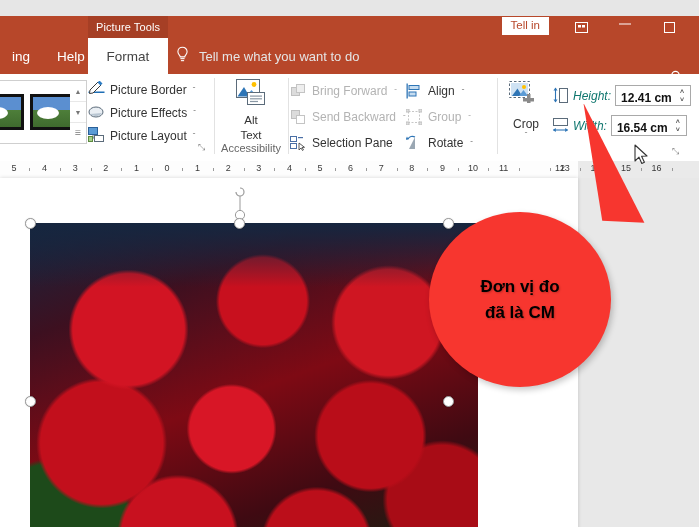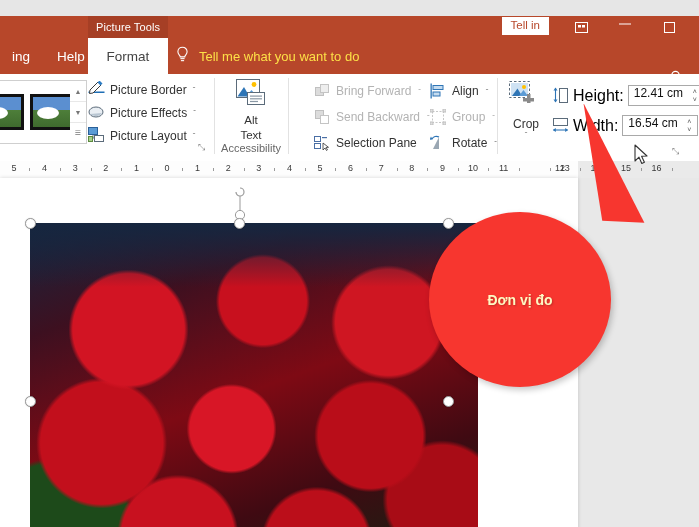--- a/index.html
+++ b/index.html
@@ -51,21 +51,21 @@
   }
   .tab.t-drawing{left:-12px;width:42px;}
   .tab.t-help{left:30px;width:58px;}
   .tab.t-format{
     left:88px;width:80px;
     background:#fff;color:#444;
     padding:0;
   }
   .tellme{
     position:absolute;left:175px;top:0;height:36px;
-    display:flex;align-items:center;gap:9px;color:#fde047;font-size:13px;
+    display:flex;align-items:center;gap:9px;color:#e5e5e5;font-size:13px;
   }
   .bulb{display:block;}
   .account-icon{
     position:absolute;right:6px;top:22px;width:36px;height:36px;
     display:flex;align-items:center;justify-content:center;
   }
 
   
   .ribbon{
     position:absolute;left:0;top:58px;width:699px;height:87px;
@@ -117,44 +117,44 @@
   .alttext{
     position:absolute;left:222px;top:4px;width:58px;
     display:flex;flex-direction:column;align-items:center;gap:2px;
   }
   .alttext .lbl{font-size:11.5px;color:#333;line-height:13px;text-align:center;}
 
   
   .arrange{position:absolute;left:290px;top:4px;width:204px;height:78px;}
   .arr-item{
     position:absolute;display:flex;align-items:center;gap:5px;
-    font-size:12px;height:22px;padding-left:24px;
+    font-size:12px;height:22px;
   }
   .arr-item.dis{color:#b3b3b3;}
   .arr-item.en{color:#333;}
   .arr-caret{font-size:8px;color:#999;margin-left:2px;}
   .arr-caret.en{color:#666;}
 
   .grp-label{
     position:absolute;font-size:11px;color:#666;text-align:center;
   }
 
   
   .sizegrp{position:absolute;left:500px;top:2px;width:180px;height:82px;}
   .crop{
     position:absolute;left:4px;top:4px;width:44px;
     display:flex;flex-direction:column;align-items:center;gap:1px;
   }
   .crop .lbl{font-size:12px;color:#333;}
   .crop .cdown{font-size:8px;color:#666;line-height:6px;}
   .dimrow{position:absolute;display:flex;align-items:center;gap:4px;}
-  .dimrow .lbl{font-size:16px;color:#000000;}
+  .dimrow .lbl{font-size:12px;color:#0f766e;font-style:italic;}
   .spin{
     width:74px;height:19px;border:1px solid #a9a9a9;background:#fff;
-    display:flex;align-items:flex-start;position:relative;
+    display:flex;align-items:flex-end;position:relative;font-weight:bold;
   }
   .spin .val{font-size:12px;color:#111;padding-left:5px;}
   .spin .arrows{
     position:absolute;right:3px;top:0;height:19px;width:10px;
     display:flex;flex-direction:column;justify-content:center;gap:2px;
     color:#555;font-size:7px;line-height:6px;align-items:center;
   }
 
   
   .ruler{
@@ -220,21 +220,21 @@
   
   .callout{
     position:absolute;left:429px;top:196px;width:182px;height:175px;
     border-radius:50%;
     background:#f7362f;
     box-shadow:2px 3px 6px rgba(0,0,0,.22);
     display:flex;align-items:center;justify-content:center;
     z-index:40;
   }
   .callout .txt{
-    color:#fef9c3;font-size:14px;font-weight:bold;text-align:center;line-height:26px;
+    color:#000000;font-size:17px;font-weight:bold;text-align:center;line-height:26px;
     text-shadow:1px 1px 2px rgba(0,0,0,.22);
   }
   .callout-tail{
     position:absolute;left:560px;top:88px;z-index:39;
   }
 
   
   .cursor{position:absolute;left:634px;top:128px;z-index:50;}
 </style>
 </head>
@@ -573,20 +573,21 @@
       <div class="handle" style="left:443px;top:356px;"></div>
     </div>
   </div>
 
   <svg class="callout-tail" width="110" height="125" viewBox="0 0 110 125">
     <path d="M95 120 L18 10 L60 6 Z" fill="#f7362f" transform="rotate(188 55 62)"></path>
   </svg>
   <div class="callout">
     <div class="txt">
       <div>Đơn vị đo</div>
+      <div>đã là CM</div>
     </div>
   </div>
 
   <svg class="cursor" width="16" height="22" viewBox="0 0 16 22">
     <path d="M1 1 L1 17 L5 13.2 L7.8 19.5 L10.4 18.3 L7.6 12.3 L13 12 Z" fill="#fff" stroke="#333" stroke-width="1.1" stroke-linejoin="round"></path>
   </svg>
 
 </div>
 
 </body></html>

